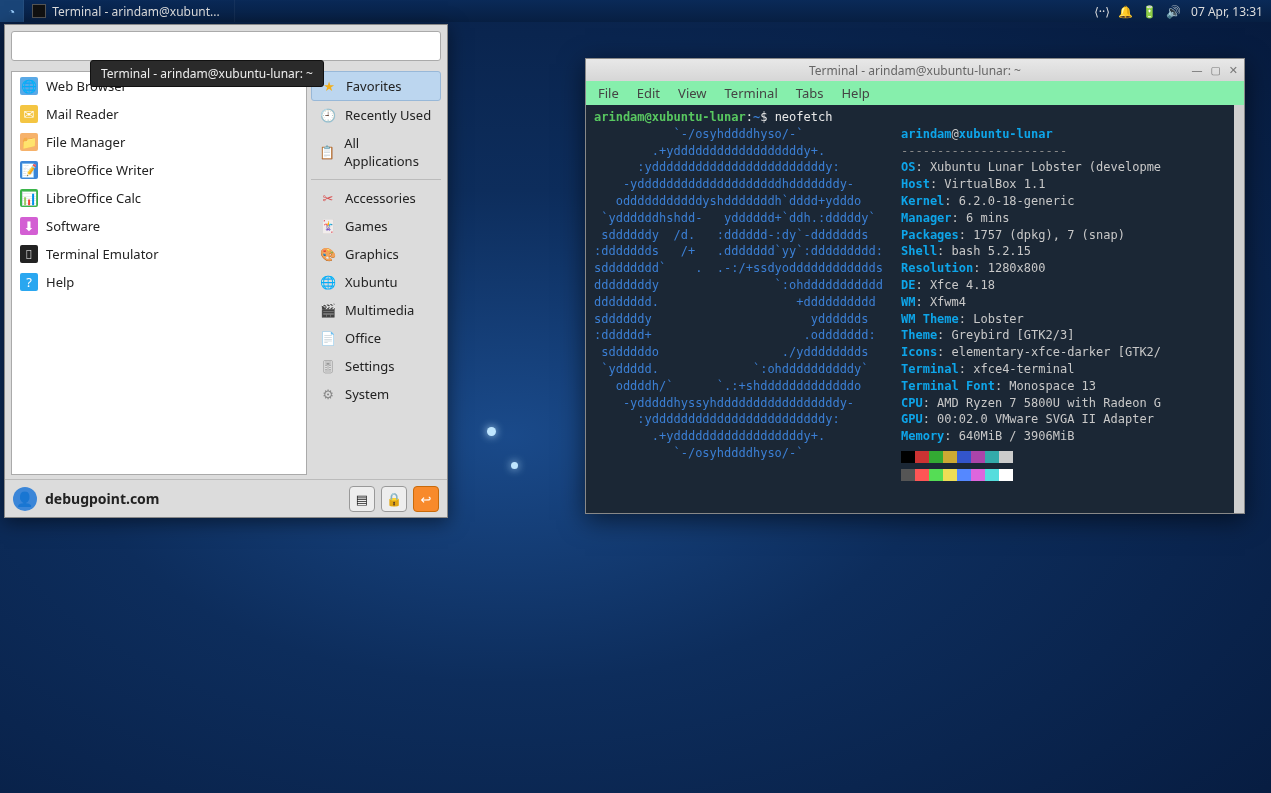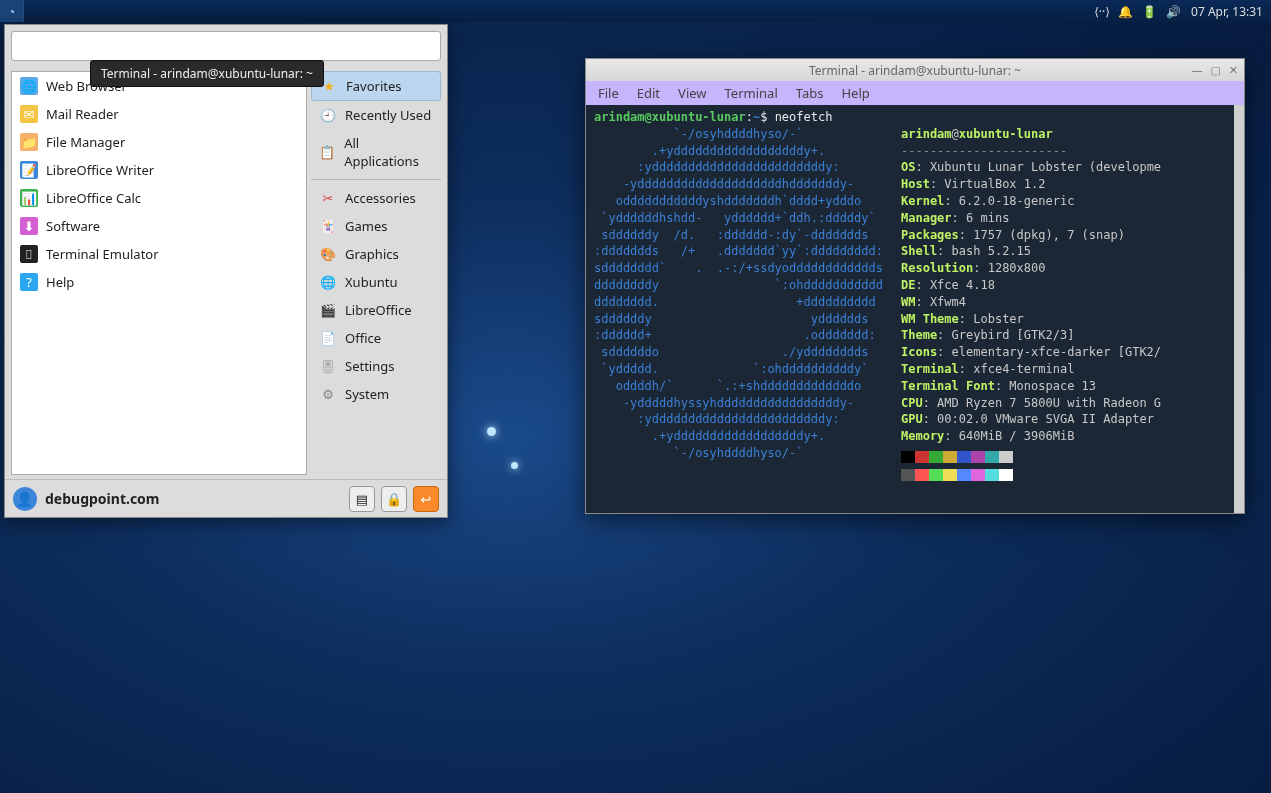--- a/index.html
+++ b/index.html
@@ -102,34 +102,34 @@
   box-shadow: 0 6px 24px rgba(0,0,0,0.55);
   display:flex; flex-direction:column;
 }
 .term-title {
   height:22px; background:linear-gradient(#e8e8e8,#d6d6d6);
   display:flex; align-items:center; justify-content:center;
   color:#666; font-size:12px; position:relative;
 }
 .term-title-btns { position:absolute; right:6px; top:3px; display:flex; gap:8px; color:#777; font-size:11px;}
 .term-menu {
-  height:24px; background:#c4b5fd; display:flex; align-items:center; gap:18px;
+  height:24px; background:#86efac; display:flex; align-items:center; gap:18px;
   padding:0 12px; color:#444; font-size:13px;
 }
 .term-body {
   flex:1; background:#1b2735; color:#ddd;
   font-family: "DejaVu Sans Mono", "Consolas", monospace;
   font-size:12px; line-height:1.4;
   padding:4px 8px; overflow:hidden; position:relative;
   display:flex;
 }
 .term-scrollbar { width:10px; background:#cfcfcf; }
 .ascii-col { white-space:pre; color:#3b7fd4; }
 .info-col { white-space:pre; margin-left:18px; }
-.k{ color:#bef264; font-weight:bold;text-align:center; }
+.k{ color:#0ea5e9; font-weight:bold;text-align:center; }
 .c{ color:#c8c8c8; }
 .g{ color:#58c860; font-weight:bold; }
 .w{ color:#e8e8e8; }
 .b{ color:#3b7fd4; font-weight:bold; }
 .dash{ color:#888; }
 .palette { display:flex; margin-top:6px; }
 .palette div { width:14px; height:12px; }
 
 
 .dot { position:absolute; border-radius:50%; background:#bfe6ff; box-shadow:0 0 8px #bfe6ff; }
@@ -138,20 +138,24 @@
 <body>
 
 <div class="dot" style="top:427px;left:487px;width:9px;height:9px"></div>
 <div class="dot" style="top:462px;left:511px;width:7px;height:7px"></div>
 
 <div class="panel">
   <div class="panel-left">
     <div class="panel-btn active">
       <span style="color:#9dd0ff">◔</span>
     </div>
+    <div class="panel-btn" style="gap:6px;padding-right:14px">
+      <span style="width:14px;height:14px;background:#111;display:inline-block;border:1px solid #555"></span>
+      <span>Terminal - arindam@xubunt...</span>
+    </div>
   </div>
   <div class="panel-right">
     <span class="tray-icon">⟨··⟩</span>
     <span class="tray-icon">🔔</span>
     <span class="tray-icon">🔋</span>
     <span class="tray-icon">🔊</span>
     <span>07 Apr, 13:31</span>
   </div>
 </div>
 
@@ -223,21 +227,21 @@
         <div class="cat-item">
           <span class="cat-icon" style="color:#7a5230">🎨</span>
           <span>Graphics</span>
         </div>
         <div class="cat-item">
           <span class="cat-icon" style="color:#2a78c2">🌐</span>
           <span>Xubuntu</span>
         </div>
         <div class="cat-item">
           <span class="cat-icon" style="color:#5a5a5a">🎬</span>
-          <span>LibreOffice</span>
+          <span>Multimedia</span>
         </div>
         <div class="cat-item">
           <span class="cat-icon" style="color:#2a78c2">📄</span>
           <span>Office</span>
         </div>
         <div class="cat-item">
           <span class="cat-icon" style="color:#888">🎚</span>
           <span>Settings</span>
         </div>
         <div class="cat-item">
@@ -302,21 +306,21 @@
  `yddddd.             `:ohddddddddddy`
    oddddh/`      `.:+shdddddddddddddo
     -ydddddhyssyhdddddddddddddddddy-
       :yddddddddddddddddddddddddy:
         .+yddddddddddddddddddy+.
            `-/osyhddddhyso/-`</div>
         <div class="info-col">
 <span class="k">arindam</span><span class="c">@</span><span class="k">xubuntu-lunar</span>
 <span class="dash">-----------------------</span>
 <span class="k">OS</span><span class="c">: Xubuntu Lunar Lobster (developme</span>
-<span class="k">Host</span><span class="c">: VirtualBox 1.2</span>
+<span class="k">Host</span><span class="c">: VirtualBox 1.1</span>
 <span class="k">Kernel</span><span class="c">: 6.2.0-18-generic</span>
 <span class="k">Manager</span><span class="c">: 6 mins</span>
 <span class="k">Packages</span><span class="c">: 1757 (dpkg), 7 (snap)</span>
 <span class="k">Shell</span><span class="c">: bash 5.2.15</span>
 <span class="k">Resolution</span><span class="c">: 1280x800</span>
 <span class="k">DE</span><span class="c">: Xfce 4.18</span>
 <span class="k">WM</span><span class="c">: Xfwm4</span>
 <span class="k">WM Theme</span><span class="c">: Lobster</span>
 <span class="k">Theme</span><span class="c">: Greybird [GTK2/3]</span>
 <span class="k">Icons</span><span class="c">: elementary-xfce-darker [GTK2/</span>

